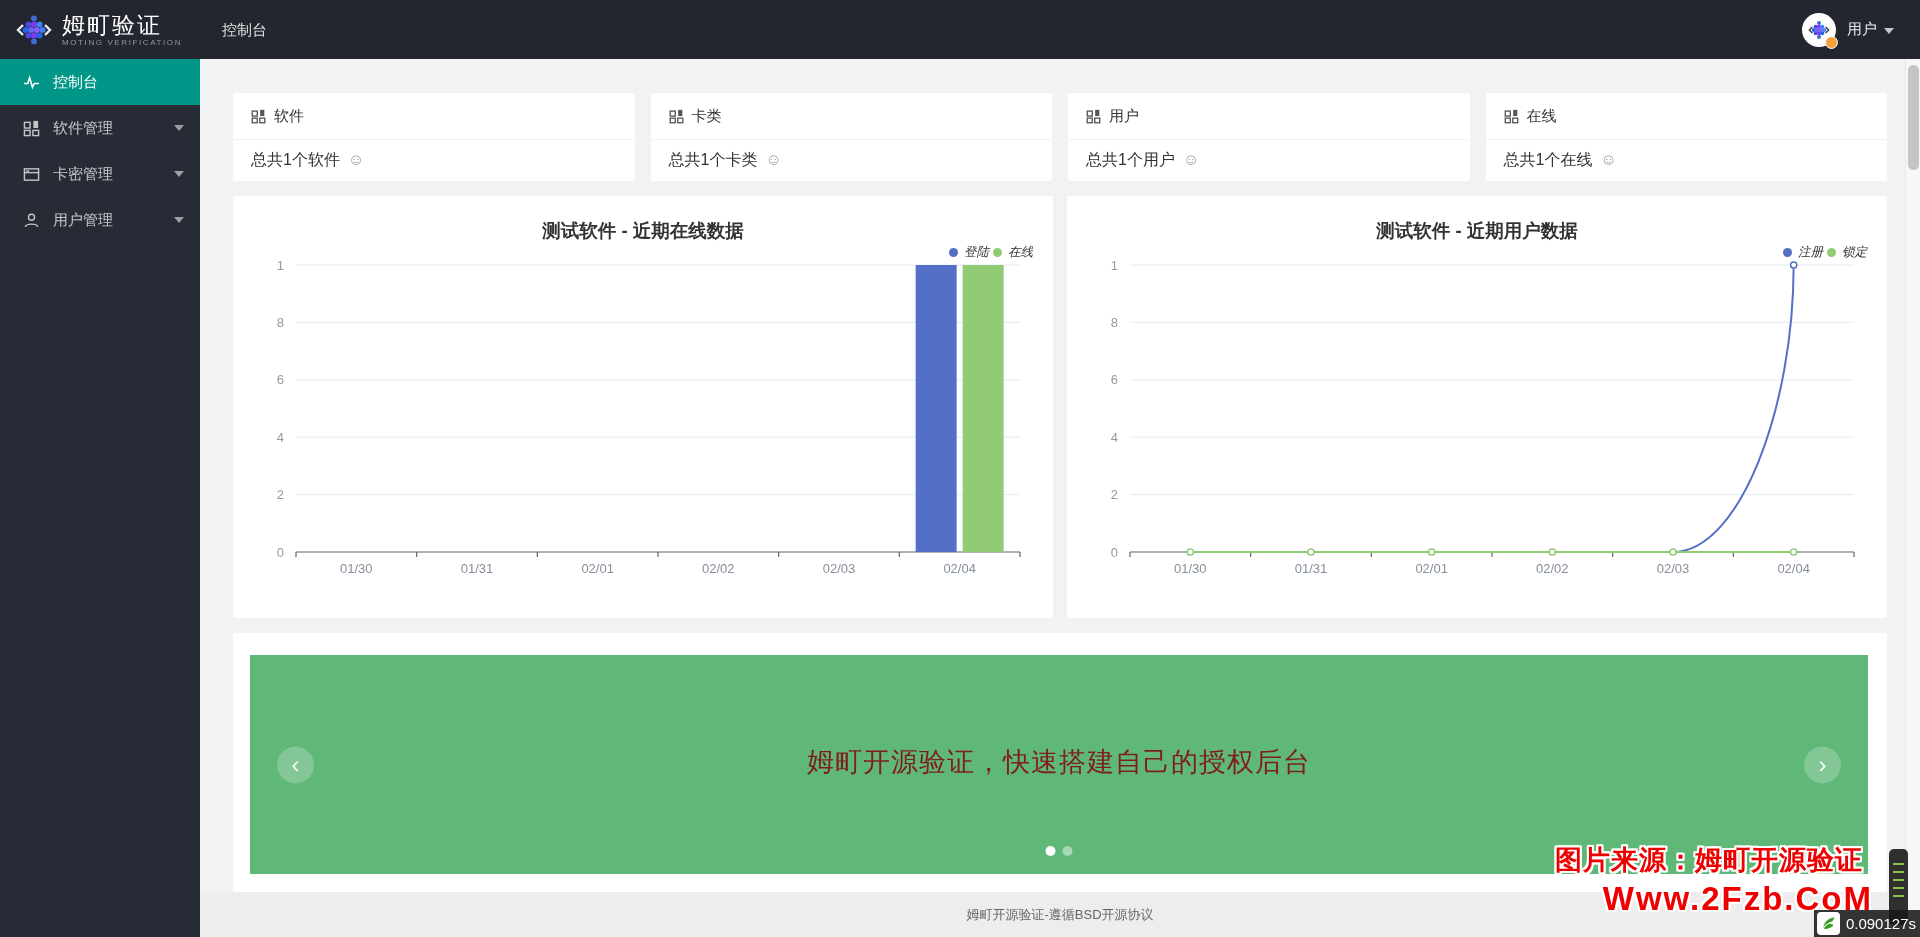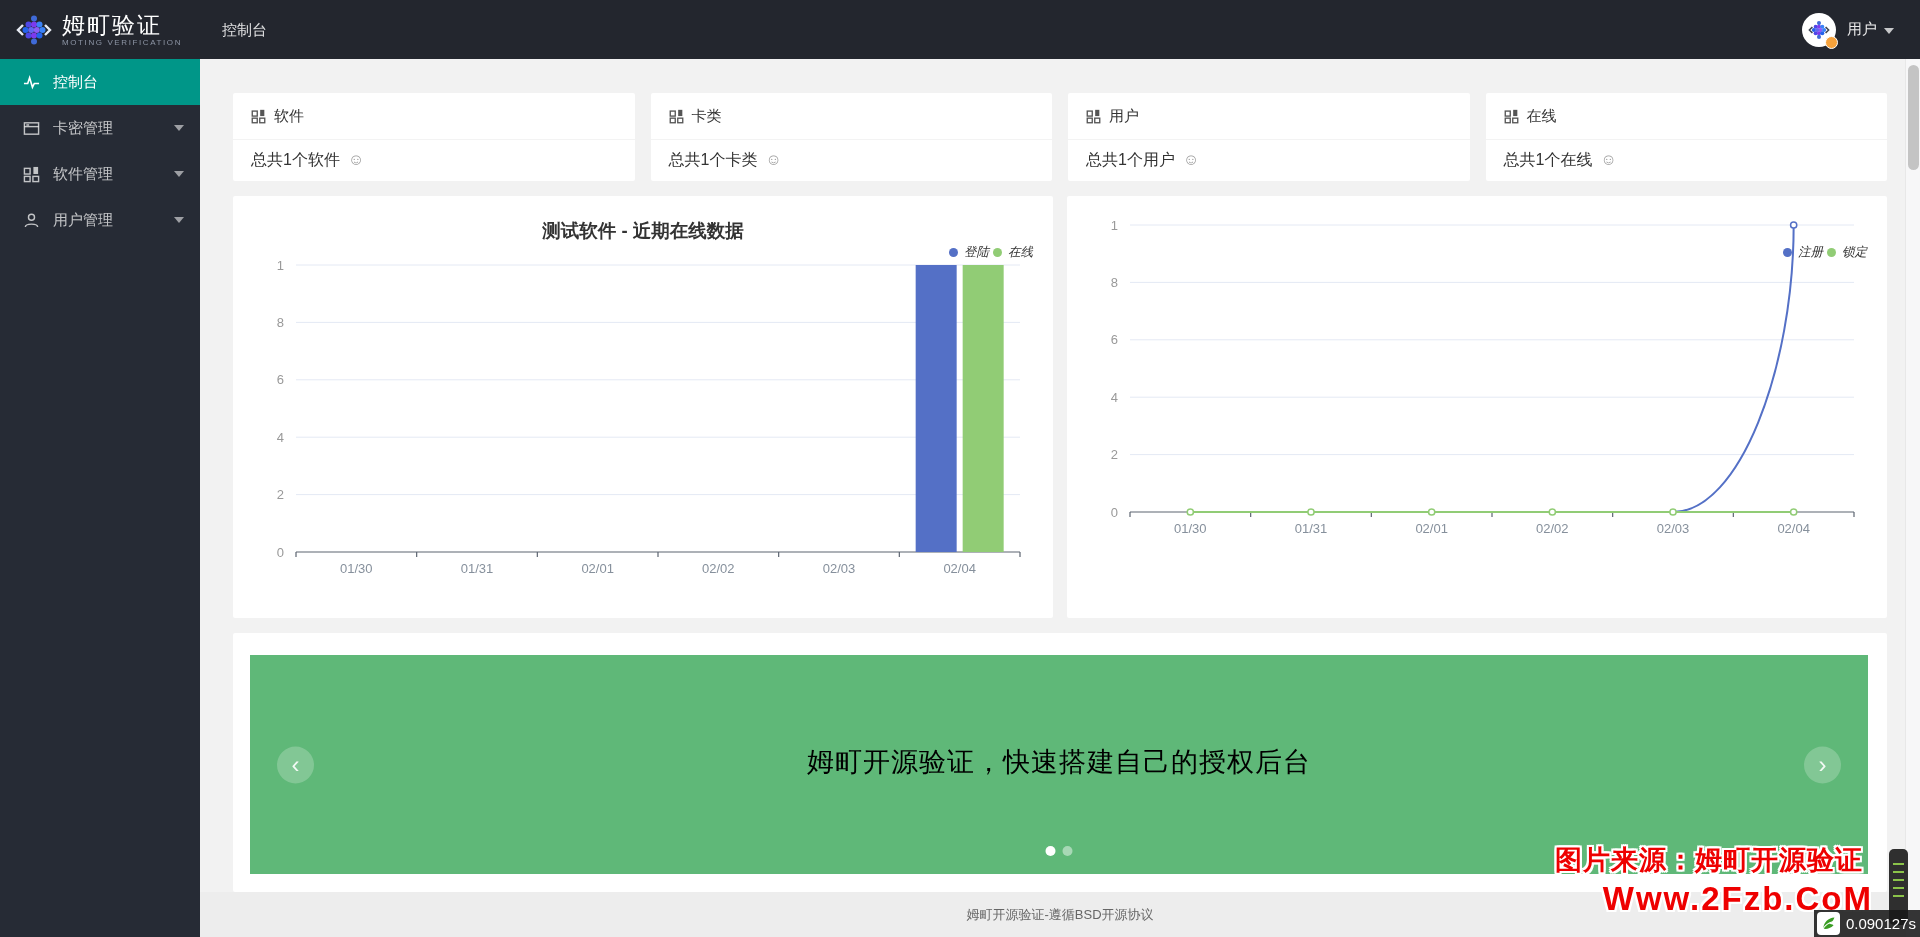--- a/index.html
+++ b/index.html
@@ -54,21 +54,21 @@
   .chart-title { text-align:center; font-size:18.5px; font-weight:bold; color:#333;
     line-height:40px; }
   .legend { position:absolute; top:48px; right:20px; display:flex; gap:4px;font-style:italic; }
   .legend-item { display:flex; align-items:center; gap:6px; font-size:12.5px; color:#333; cursor:pointer;}
   .legend-dot { width:9px; height:9px; border-radius:50%; display:inline-block; }
   .chart-svg { display:block; width:100%; height:345px; }
 
   .banner-card { background:#fff; border-radius:2px; margin-top:15px; height:259px; padding:22px 19px 18px 17px; }
   .carousel { position:relative; width:100%; height:219px; background:#5FB878; overflow:hidden; }
   .carousel-text { position:absolute; left:0; right:0; top:50%; transform:translateY(-58%);
-    text-align:center; color:#000000; font-size:27px; letter-spacing:1px; }
+    text-align:center; color:#7f1d1d; font-size:27px; letter-spacing:1px; }
   .car-arrow { position:absolute; top:50%; transform:translateY(-50%); width:37px; height:37px;
     border-radius:50%; background:rgba(255,255,255,.22); color:rgba(255,255,255,.9);
     font-size:24px; line-height:34px; text-align:center; cursor:pointer; border:none; }
   .car-arrow.left { left:27px; } .car-arrow.right { right:27px; }
   .car-dots { position:absolute; left:50%; transform:translateX(-50%); bottom:18px; display:flex; gap:7px;}
   .car-dot { width:10px; height:10px; border-radius:50%; background:rgba(255,255,255,.45); cursor:pointer;}
   .car-dot.active { background:#fff; }
 
   .footer { position:absolute; left:0; bottom:0; width:1720px; height:45px; background:#ededed;
     text-align:center; line-height:45px; font-size:13px; color:#666; }
@@ -151,35 +151,35 @@
 
 <div class="sidebar">
   <div class="side-item active">
     <svg class="side-icon" viewBox="0 0 18 18">
       <polyline points="1,10 5,10 7,4 10,14 12,10 17,10" fill="none" stroke="currentColor" stroke-width="1.7"></polyline>
     </svg>
     <span>控制台</span>
   </div>
   <div class="side-item">
     <svg class="side-icon" viewBox="0 0 18 18">
-      <rect x="1.5" y="3" width="15" height="12" fill="none" stroke="currentColor" stroke-width="1.5"></rect>
-      <line x1="1.5" y1="7" x2="16.5" y2="7" stroke="currentColor" stroke-width="1.5"></line>
-      <rect x="3.5" y="4.5" width="3" height="1.6" fill="currentColor"></rect>
-    </svg>
-    <span>卡密管理</span>
-    <span class="side-caret"></span>
-  </div>
-  <div class="side-item">
-    <svg class="side-icon" viewBox="0 0 18 18">
       <rect x="1.5" y="2.5" width="6" height="6" fill="none" stroke="currentColor" stroke-width="1.5"></rect>
       <rect x="1.5" y="11" width="6" height="5.5" fill="none" stroke="currentColor" stroke-width="1.5"></rect>
       <rect x="10.5" y="11" width="6" height="5.5" fill="none" stroke="currentColor" stroke-width="1.5"></rect>
       <rect x="11" y="1" width="5" height="7.5" fill="currentColor"></rect>
     </svg>
     <span>软件管理</span>
+    <span class="side-caret"></span>
+  </div>
+  <div class="side-item">
+    <svg class="side-icon" viewBox="0 0 18 18">
+      <rect x="1.5" y="3" width="15" height="12" fill="none" stroke="currentColor" stroke-width="1.5"></rect>
+      <line x1="1.5" y1="7" x2="16.5" y2="7" stroke="currentColor" stroke-width="1.5"></line>
+      <rect x="3.5" y="4.5" width="3" height="1.6" fill="currentColor"></rect>
+    </svg>
+    <span>卡密管理</span>
     <span class="side-caret"></span>
   </div>
   <div class="side-item">
     <svg class="side-icon" viewBox="0 0 18 18">
       <circle cx="9" cy="5.5" r="3.2" fill="none" stroke="currentColor" stroke-width="1.5"></circle>
       <path d="M2.5,16 C2.5,11.8 15.5,11.8 15.5,16" fill="none" stroke="currentColor" stroke-width="1.5"></path>
     </svg>
     <span>用户管理</span>
     <span class="side-caret"></span>
   </div>
@@ -288,20 +288,21 @@
             <text x="229" y="322" text-anchor="middle" font-size="13" fill="#86909c">01/31</text>
             <text x="349.6666666666667" y="322" text-anchor="middle" font-size="13" fill="#86909c">02/01</text>
             <text x="470.33333333333337" y="322" text-anchor="middle" font-size="13" fill="#86909c">02/02</text>
             <text x="591" y="322" text-anchor="middle" font-size="13" fill="#86909c">02/03</text>
             <text x="711.6666666666667" y="322" text-anchor="middle" font-size="13" fill="#86909c">02/04</text>
             <rect x="667.6666666666667" y="14" width="41" height="287" fill="#5470c6"></rect>
             <rect x="714.6666666666667" y="14" width="41" height="287" fill="#91cc75"></rect>
           </svg>
       </div>
       <div class="chart-card">
+        <div class="chart-title">测试软件 - 近期用户数据</div>
         <div class="legend">
           <span class="legend-item">
             <i class="legend-dot" style="background: rgb(84, 112, 198);"></i>
             <span>注册</span>
           </span>
           <span class="legend-item">
             <i class="legend-dot" style="background: rgb(145, 204, 117);"></i>
             <span>锁定</span>
           </span>
         </div>

